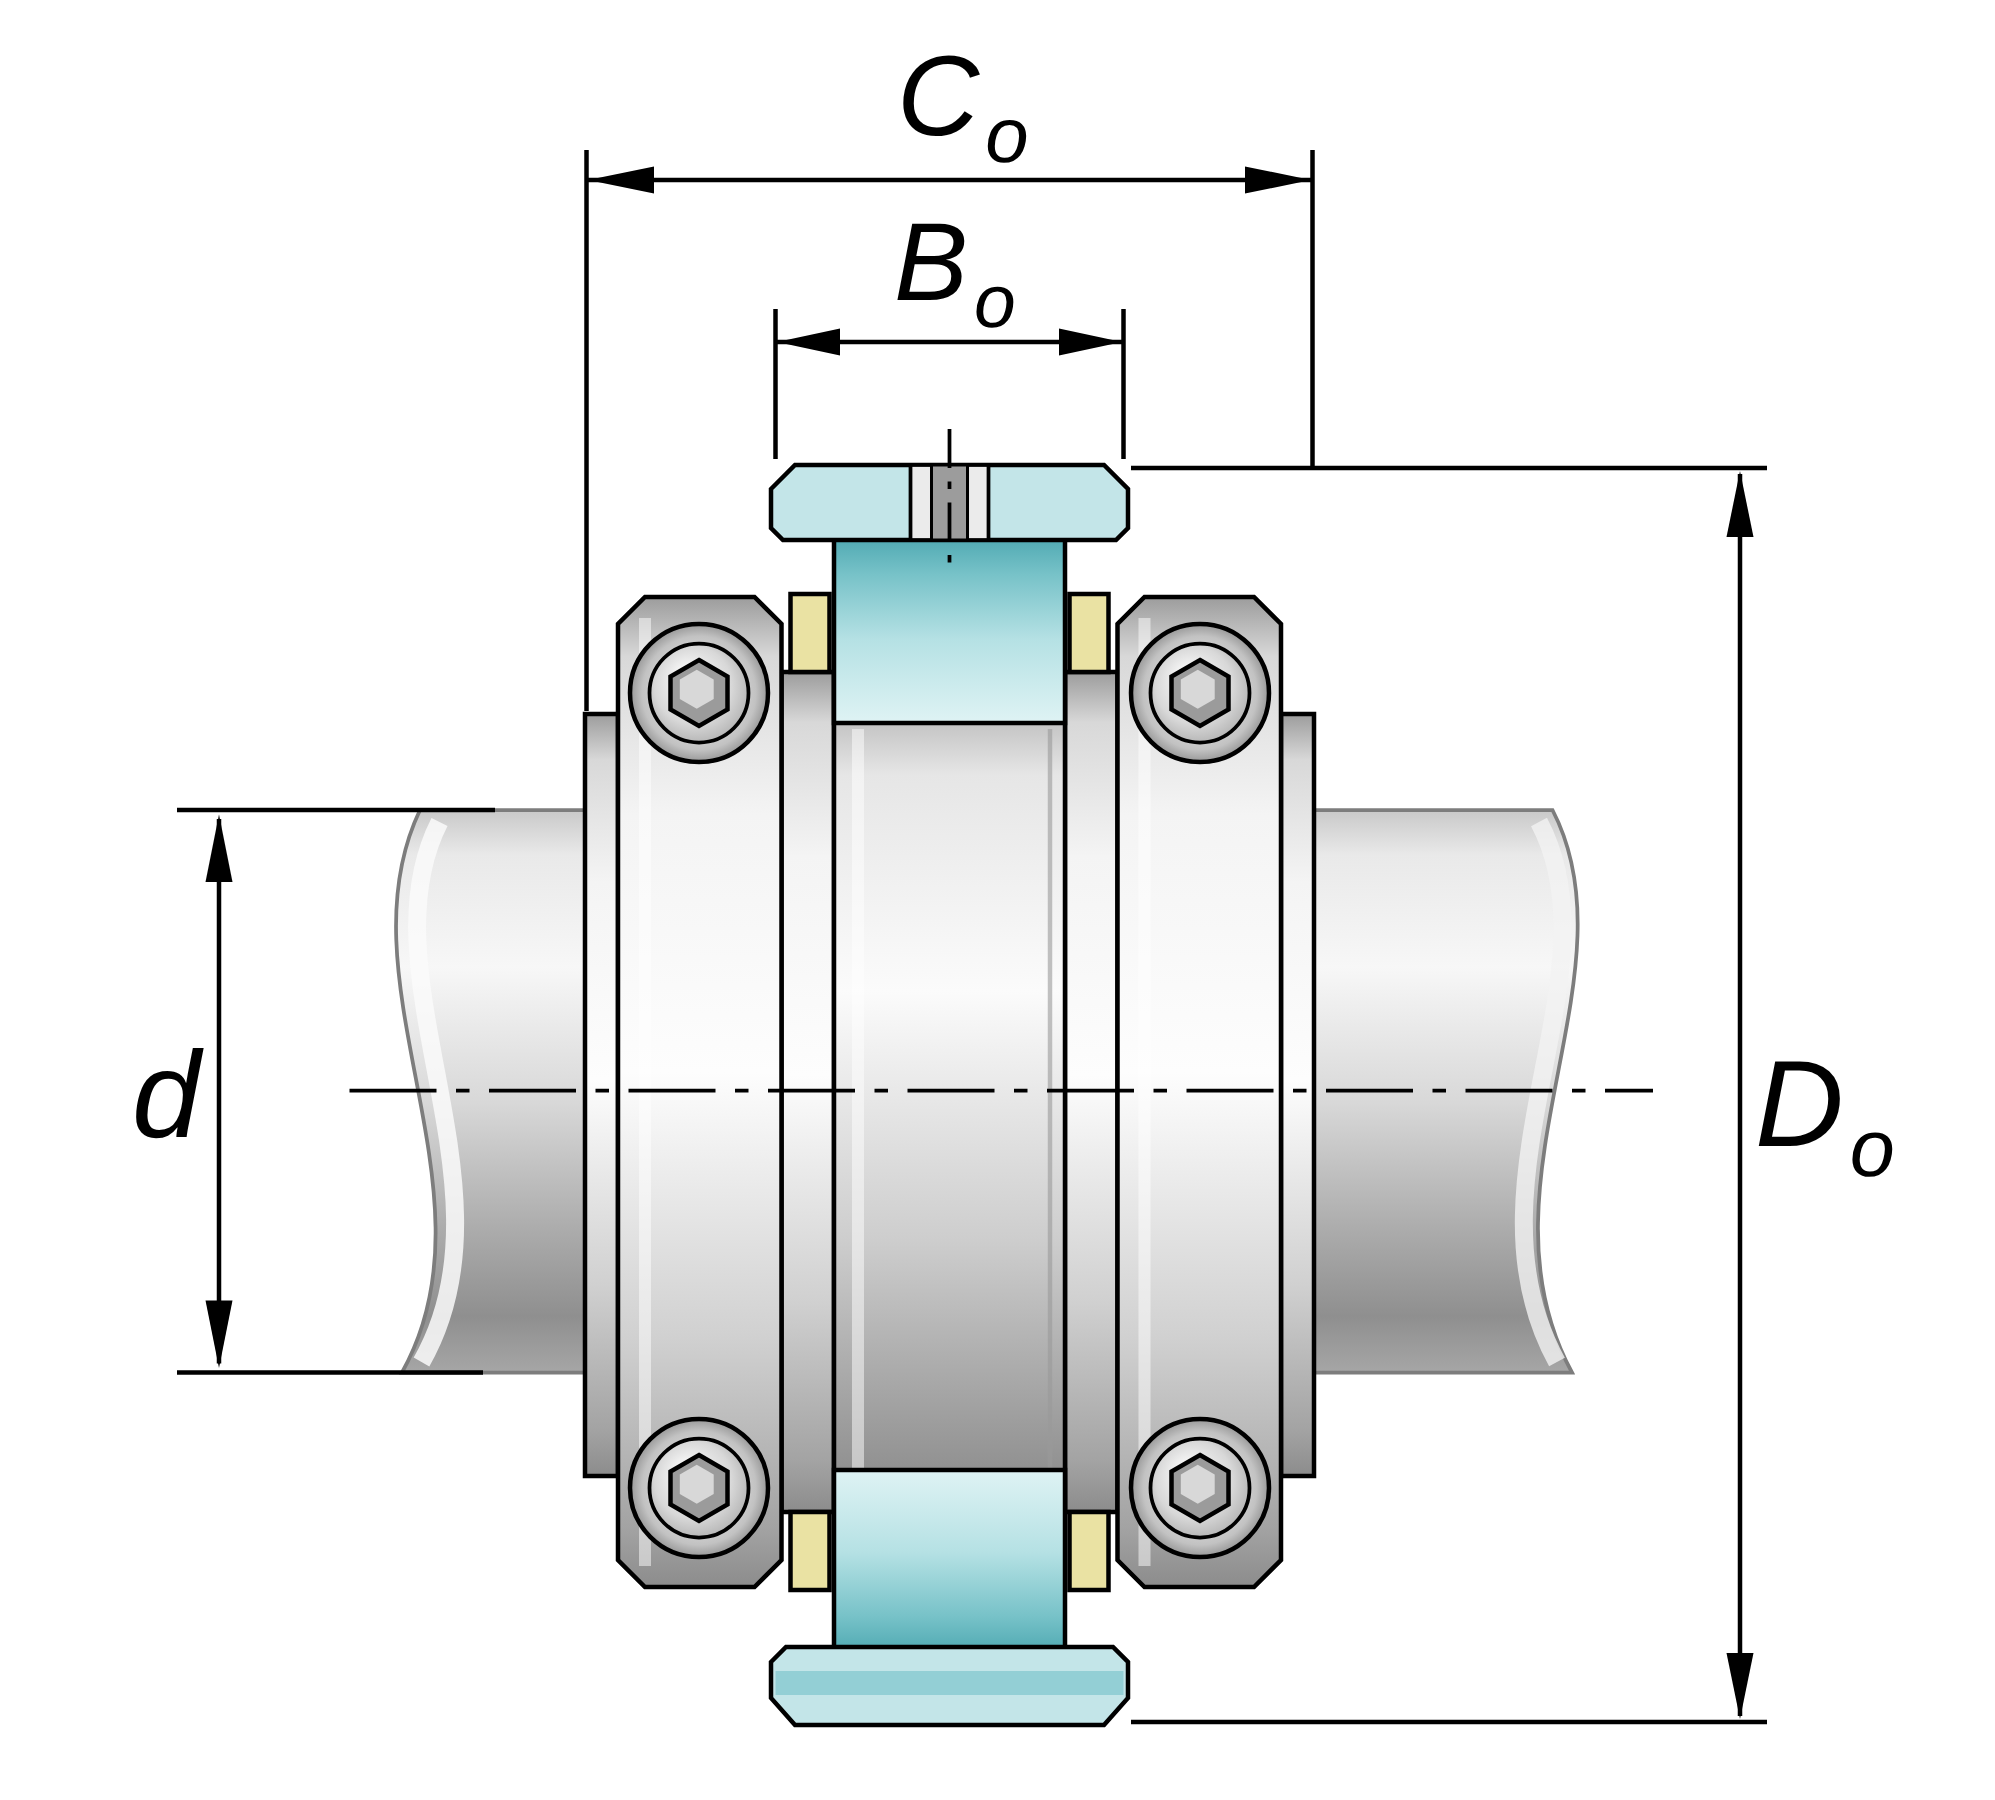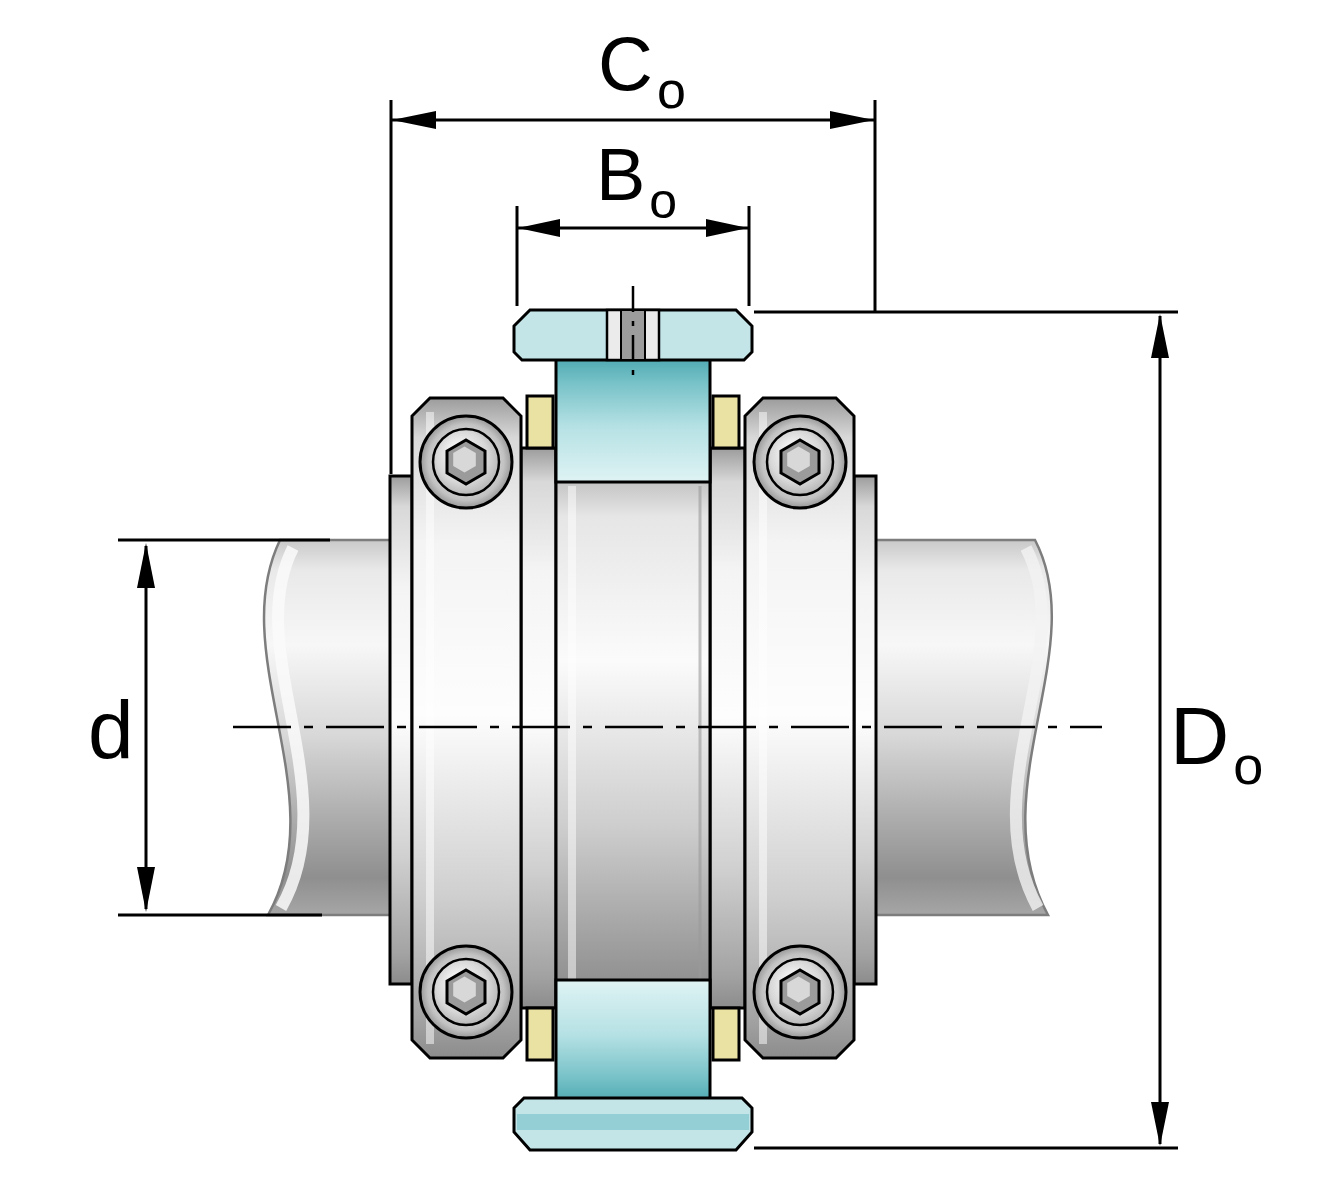--- a/index.html
+++ b/index.html
@@ -7,20 +7,21 @@
     padding: 0;
     background: #ffffff;
     font-family: "Liberation Sans", "DejaVu Sans", sans-serif;
   }
   .stage {
     position: relative;
     width: 1308px;
     height: 1200px;
     background: #ffffff;
     overflow: hidden;
+    font-style: italic;
   }
   svg { display: block; }
   text {
     font-family: "Liberation Sans", "DejaVu Sans", sans-serif;
     fill: #000000;
   }
 </style>
 </head>
 <body>
 

